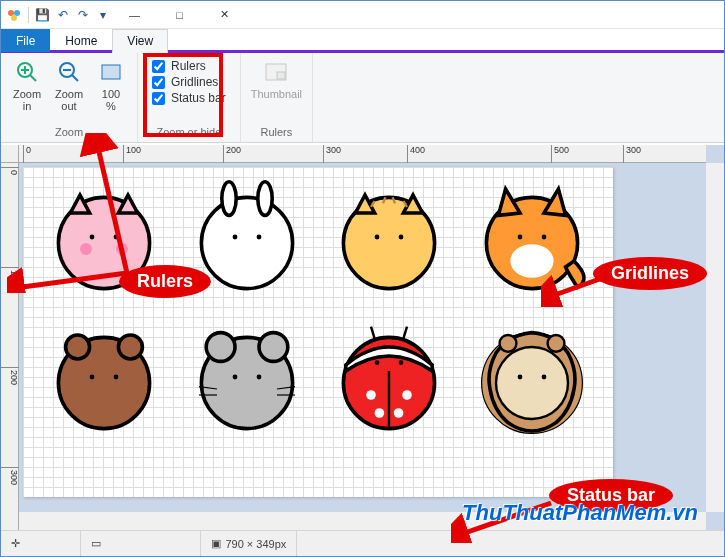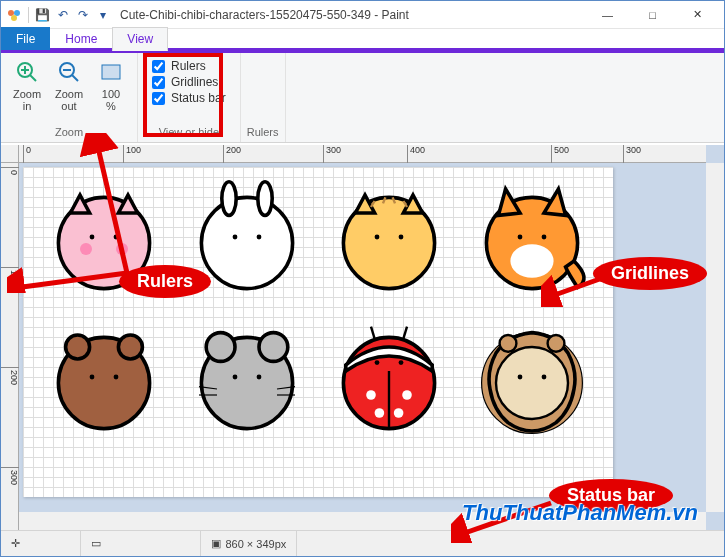--- a/index.html
+++ b/index.html
@@ -5,22 +5,22 @@
 * { box-sizing: border-box; margin: 0; padding: 0; font-family: "Segoe UI", Tahoma, sans-serif; }
 body { width: 725px; height: 557px; background: #fff; overflow: hidden; position: relative; border: 1px solid #5a8ac6; }
 .title-bar { height: 28px; background: #fff; display: flex; align-items: center; padding: 0 4px; border-bottom: 1px solid #e5e5e5; }
 .qat { display: flex; align-items: center; gap: 2px; }
 .qat-icon { width: 18px; height: 18px; display: flex; align-items: center; justify-content: center; font-size: 12px; color: #2a579a; }
 .qat-sep { width: 1px; height: 16px; background: #d0d0d0; margin: 0 3px; }
 .title-text { flex: 1; text-align: left; font-size: 12px; color: #444; padding-left: 8px; }
 .win-controls { display: flex; gap: 0; }
 .win-btn { width: 45px; height: 26px; display: flex; align-items: center; justify-content: center; font-size: 11px; color: #333; }
 
-.tabs-row { height: 24px; background: #fff; display: flex; align-items: center; border-bottom: 5px solid #6d28d9; }
-.tab { padding: 4px 14px; font-size: 12px; color: #6d28d9; cursor: pointer; border: 1px solid transparent; border-bottom: none; }
+.tabs-row { height: 24px; background: #fff; display: flex; align-items: flex-start; border-bottom: 3px solid #6d28d9; }
+.tab { padding: 4px 14px; font-size: 12px; color: #0f172a; cursor: pointer; border: 1px solid transparent; border-bottom: none; }
 .tab.file { background: #1979ca; color: #fff; }
 .tab.active { background: #f5f6f7; border-color: #d4d4d4; border-bottom: 1px solid #f5f6f7; margin-bottom: -1px; }
 
 .ribbon { height: 90px; background: #f5f6f7; display: flex; border-bottom: 1px solid #d4d4d4; position: relative; }
 .ribbon-group { display: flex; flex-direction: column; align-items: center; padding: 2px 6px; border-right: 1px solid #e2e2e2; }
 .ribbon-group-items { display: flex; gap: 2px; flex: 1; align-items: flex-start; }
 .ribbon-group-label { font-size: 11px; color: #666; padding-bottom: 2px; }
 .ribbon-btn { display: flex; flex-direction: column; align-items: center; padding: 3px 4px; min-width: 40px; cursor: pointer; }
 .ribbon-btn .icon { width: 28px; height: 28px; display: flex; align-items: center; justify-content: center; }
 .ribbon-btn .lbl { font-size: 11px; color: #444; text-align: center; line-height: 1.1; margin-top: 2px; }
@@ -64,21 +64,20 @@
           <circle cx="11" cy="6" r="3" fill="#4ae"></circle>
           <circle cx="8" cy="11" r="3" fill="#ec4"></circle>
         </svg>
     </span>
     <span class="qat-sep"></span>
     <span class="qat-icon">💾</span>
     <span class="qat-icon">↶</span>
     <span class="qat-icon">↷</span>
     <span class="qat-icon">▾</span>
   </div>
-  <div class="title-text">Cute-Chibi-chibi-characters-15520475-550-349 - Paint</div>
   <div class="win-controls">
     <div class="win-btn">—</div>
     <div class="win-btn">□</div>
     <div class="win-btn">✕</div>
   </div>
 </div>
 
 <div class="tabs-row">
   <div class="tab file">File</div>
   <div class="tab">Home</div>
@@ -131,25 +130,34 @@
         <label class="checkbox-row">
             <input type="checkbox" checked="" style="">
             <span>Gridlines</span>
           </label>
         <label class="checkbox-row">
             <input type="checkbox" checked="" style="">
             <span>Status bar</span>
           </label>
       </div>
     </div>
-    <div class="ribbon-group-label">View or hide</div>
+    <div class="ribbon-group-label">Zoom or hide</div>
   </div>
 
   <div class="ribbon-group">
     <div class="ribbon-group-items">
+      <div class="ribbon-btn" style="opacity:0.5">
+        <span class="icon">
+            <svg width="26" height="26" viewBox="0 0 26 26">
+              <rect x="3" y="5" width="20" height="16" fill="#eee" stroke="#999"></rect>
+              <rect x="14" y="13" width="8" height="7" fill="#ddd" stroke="#999"></rect>
+            </svg>
+          </span>
+        <span class="lbl">Thumbnail</span>
+      </div>
     </div>
     <div class="ribbon-group-label">Rulers</div>
   </div>
 </div>
 
 <div class="canvas-area">
   <div class="ruler-corner"></div>
   <div class="ruler-h">
     <span class="tick" style="left:4px">0</span>
     <span class="tick" style="left:104px">100</span>
@@ -254,21 +262,21 @@
   <div class="status-cell">
     <span>✛</span>
     <span></span>
   </div>
   <div class="status-cell" style="min-width:120px">
     <span>▭</span>
     <span></span>
   </div>
   <div class="status-cell">
     <span>▣</span>
-    <span>860 × 349px</span>
+    <span>790 × 349px</span>
   </div>
   <div class="status-spacer"></div>
 </div>
 
 <div class="highlight-box" style="top:52px;left:142px;width:80px;height:84px"></div>
 
 <svg class="arrow" style="top:132px;left:6px;width:140px;height:160px">
     <defs>
       <marker id="ah1" markerWidth="8" markerHeight="8" refX="2" refY="4" orient="auto">
         <path d="M0,0 L8,4 L0,8 Z" fill="#e30000"></path>

